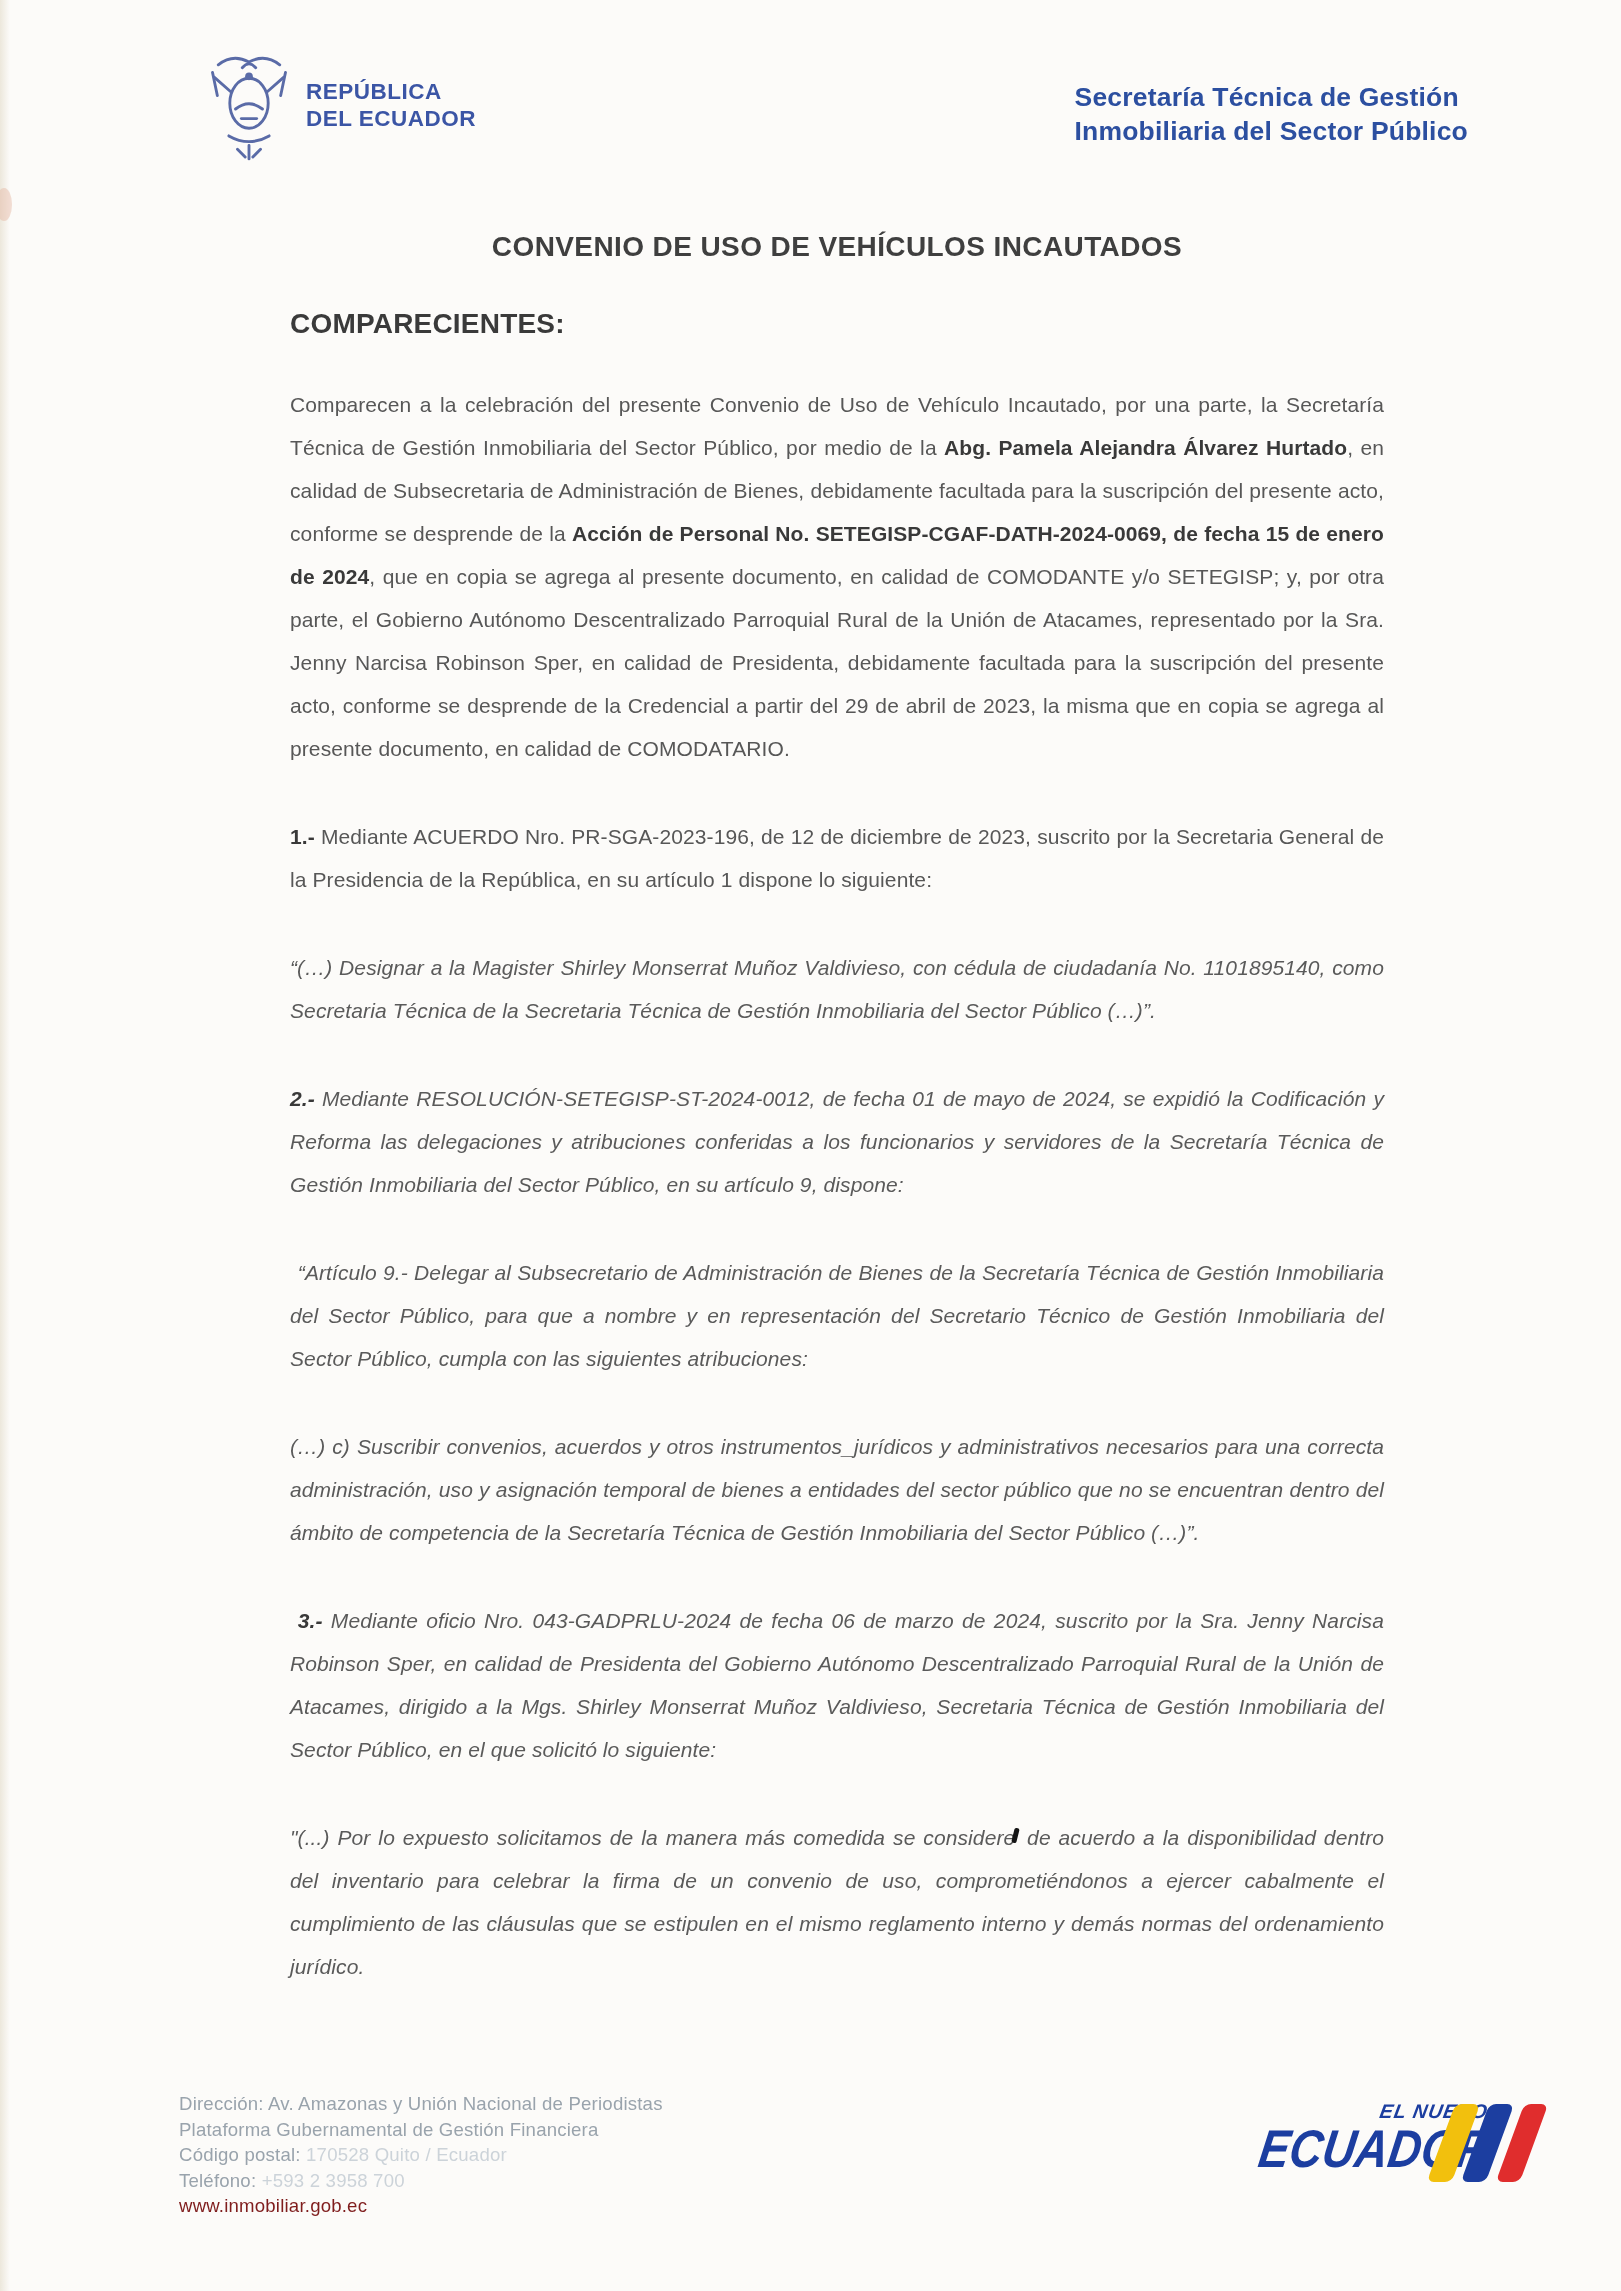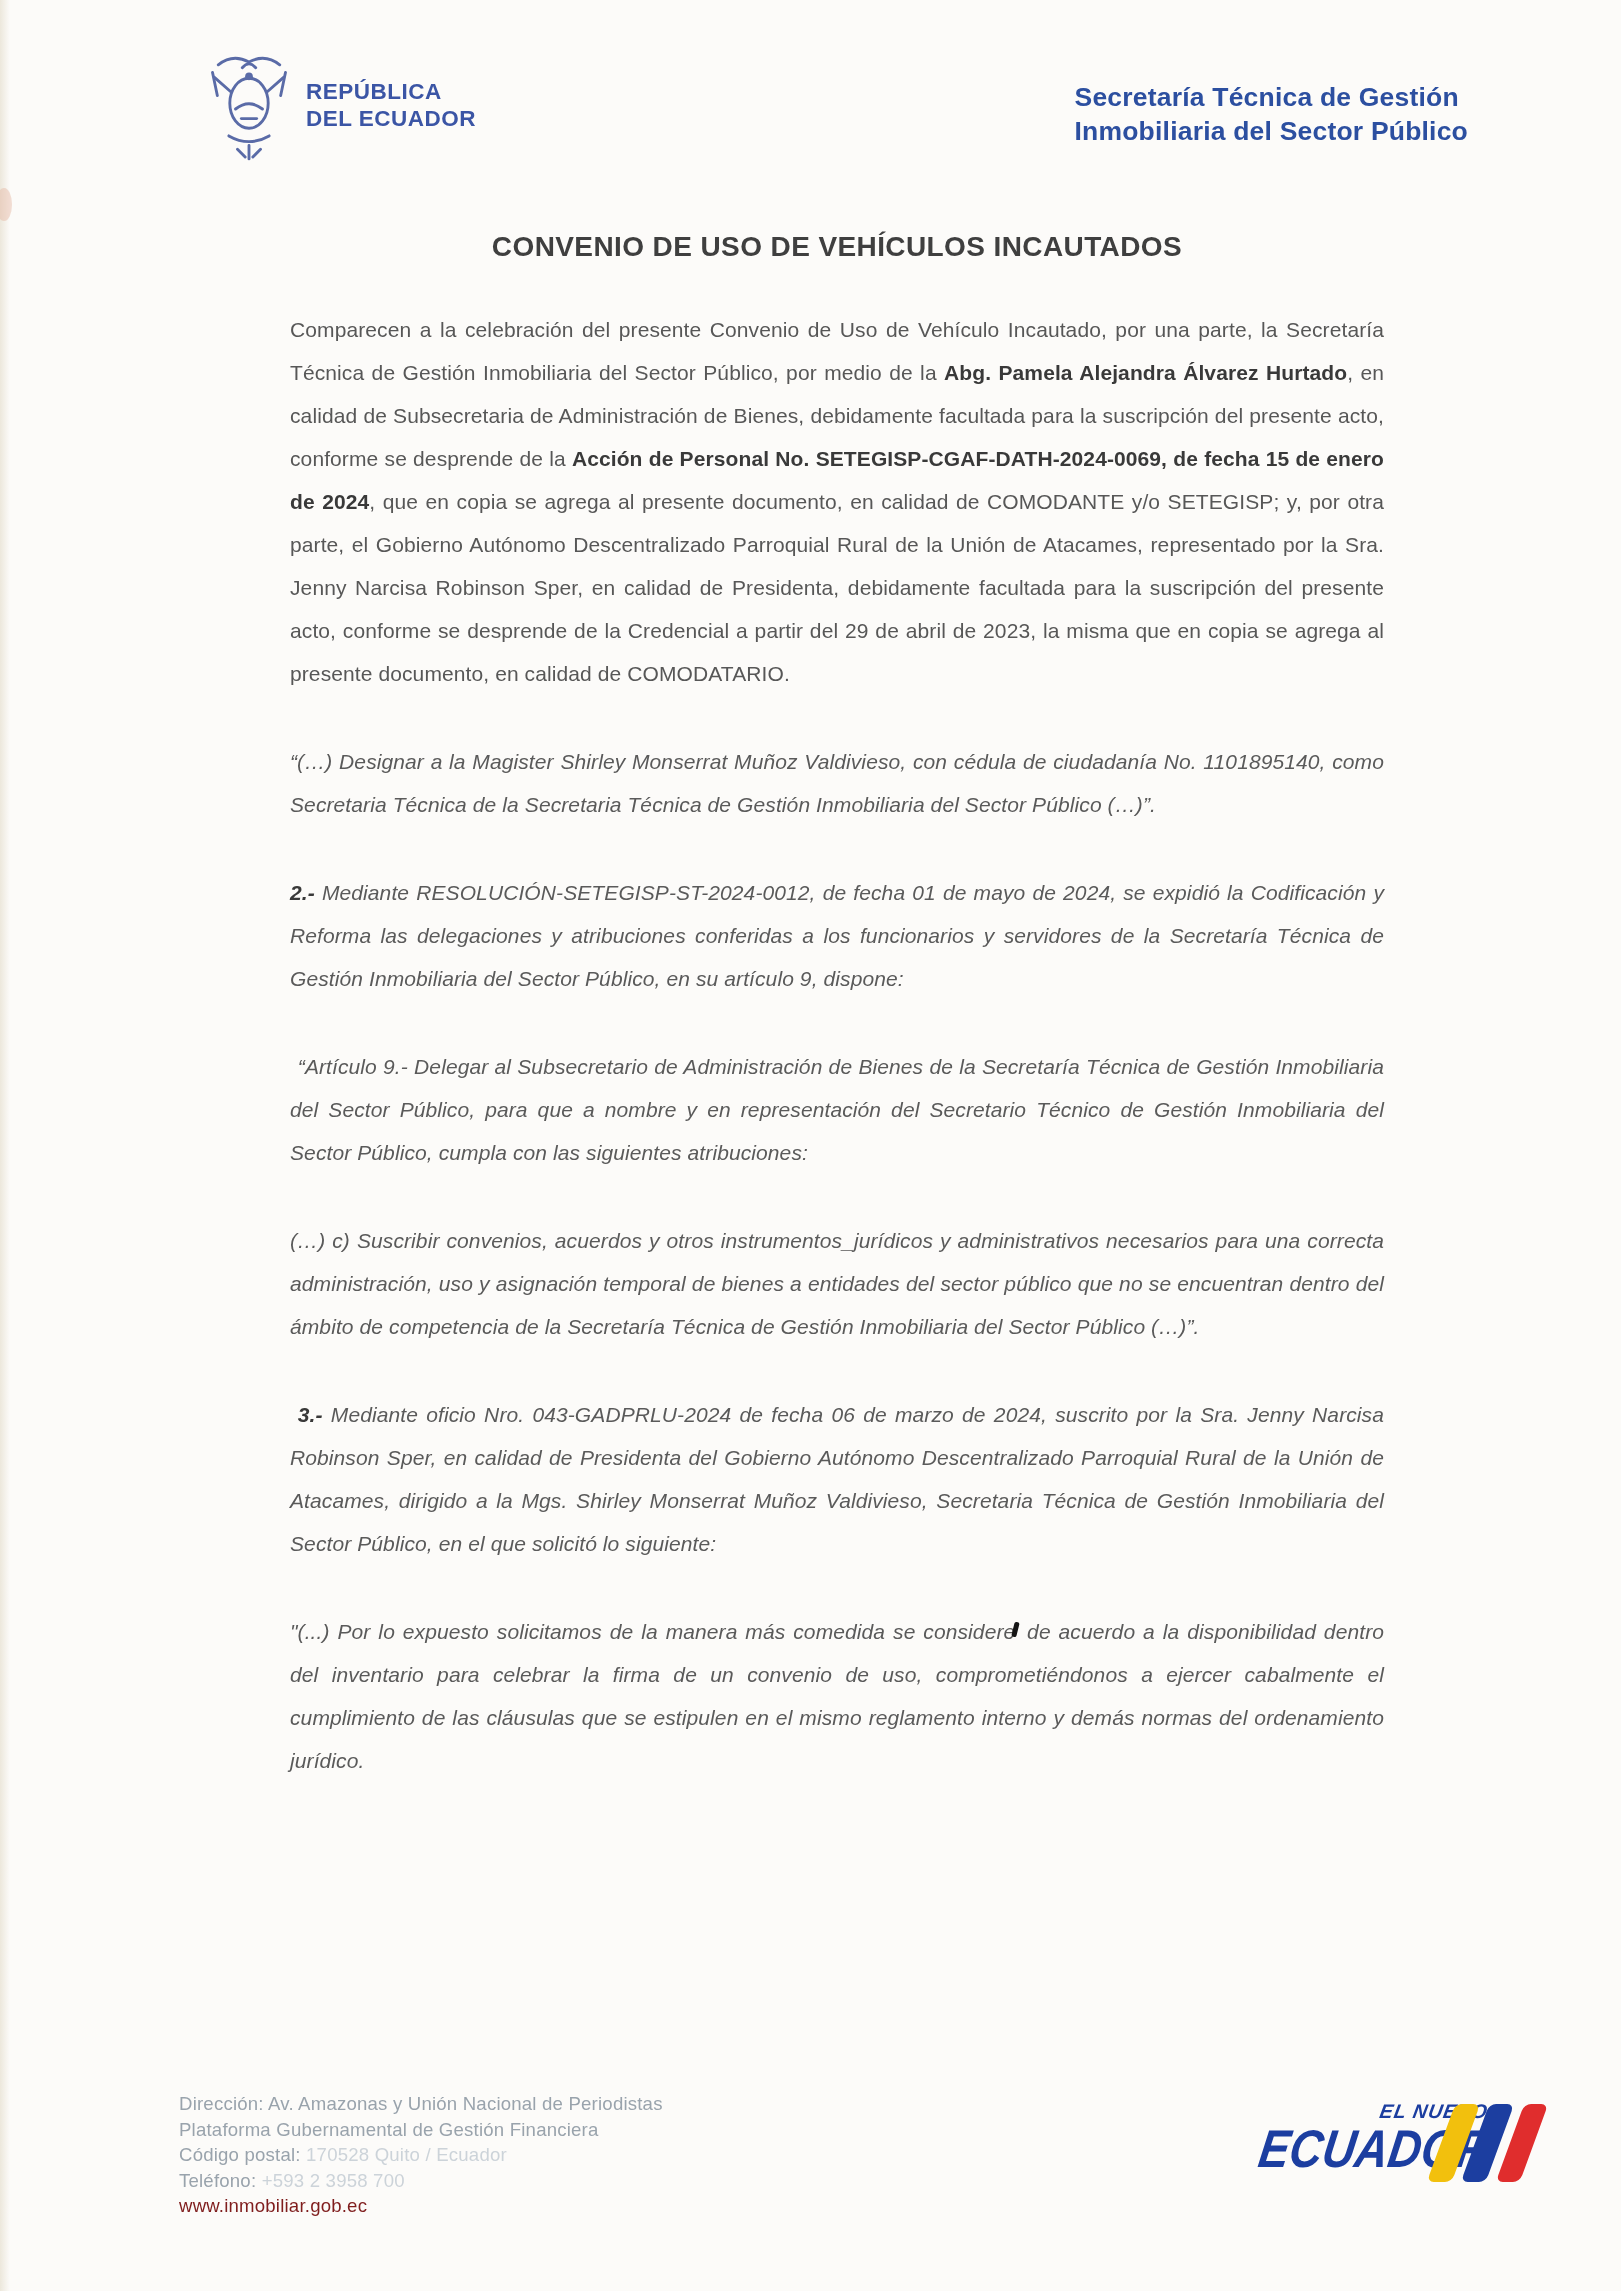--- a/index.html
+++ b/index.html
@@ -113,24 +113,26 @@
   </div>
   <div class="sec-title">
     <div>Secretaría Técnica de Gestión</div>
     <div>Inmobiliaria del Sector Público</div>
   </div>
 
   <div class="content">
 
     <div class="doc-title">CONVENIO DE USO DE VEHÍCULOS INCAUTADOS</div>
 
+    <div class="section-heading">COMPARECIENTES:</div>
 
     <p class="para"><span>Comparecen a la celebración del presente Convenio de Uso de Vehículo Incautado, por una parte, la Secretaría Técnica de Gestión Inmobiliaria del Sector Público, por medio de la </span><b>Abg. Pamela Alejandra Álvarez Hurtado</b><span>, en calidad de Subsecretaria de Administración de Bienes, debidamente facultada para la suscripción del presente acto, conforme se desprende de la </span><b>Acción de Personal No. SETEGISP-CGAF-DATH-2024-0069, de fecha 15 de enero de 2024</b><span>, que en copia se agrega al presente documento, en calidad de COMODANTE y/o SETEGISP;  y, por otra parte, el Gobierno Autónomo Descentralizado Parroquial Rural de la Unión de Atacames, representado por la Sra. Jenny Narcisa Robinson Sper, en calidad de Presidenta, debidamente facultada para la suscripción del presente acto, conforme se desprende de la Credencial a partir del 29 de abril de 2023, la misma que en copia se agrega al presente documento, en calidad de COMODATARIO.</span></p>
 
 
+    <p class="para"><b>1.-</b><span> Mediante ACUERDO Nro. PR-SGA-2023-196, de 12 de diciembre de 2023, suscrito por la Secretaria General de la Presidencia de la República, en su artículo 1 dispone lo siguiente:</span></p>
 
     <p class="para q">“(…) Designar a la Magister Shirley Monserrat Muñoz Valdivieso, con cédula de ciudadanía No. 1101895140, como Secretaria Técnica de la Secretaria Técnica de Gestión Inmobiliaria del Sector Público (…)”.</p>
 
     <p class="para q"><b>2.-</b><span> Mediante RESOLUCIÓN-SETEGISP-ST-2024-0012, de fecha 01 de mayo de 2024, se expidió la Codificación y Reforma las delegaciones y atribuciones conferidas a los funcionarios y servidores de la Secretaría Técnica de Gestión Inmobiliaria del Sector Público, en su artículo 9, dispone:</span></p>
 
     <p class="para q indent-sm">“Artículo 9.- Delegar al Subsecretario de Administración de Bienes de la Secretaría Técnica de Gestión Inmobiliaria del Sector Público, para que a nombre y en representación del Secretario Técnico de Gestión Inmobiliaria del Sector Público, cumpla con las siguientes atribuciones:</p>
 
     <p class="para q">(…) c) Suscribir convenios, acuerdos y otros instrumentos_jurídicos y administrativos necesarios para una correcta administración, uso y asignación temporal de bienes a entidades del sector público que no se encuentran dentro del ámbito de competencia de la Secretaría Técnica de Gestión Inmobiliaria del Sector Público (…)”.</p>
 
     <p class="para q indent-sm"><b>3.-</b><span> Mediante oficio Nro. 043-GADPRLU-2024 de fecha 06 de marzo de 2024, suscrito por la Sra. Jenny Narcisa Robinson Sper, en calidad de Presidenta del Gobierno Autónomo Descentralizado Parroquial Rural de la Unión de Atacames, dirigido a la Mgs. Shirley Monserrat Muñoz Valdivieso, Secretaria Técnica de Gestión Inmobiliaria del Sector Público, en el que solicitó lo siguiente:</span></p>

